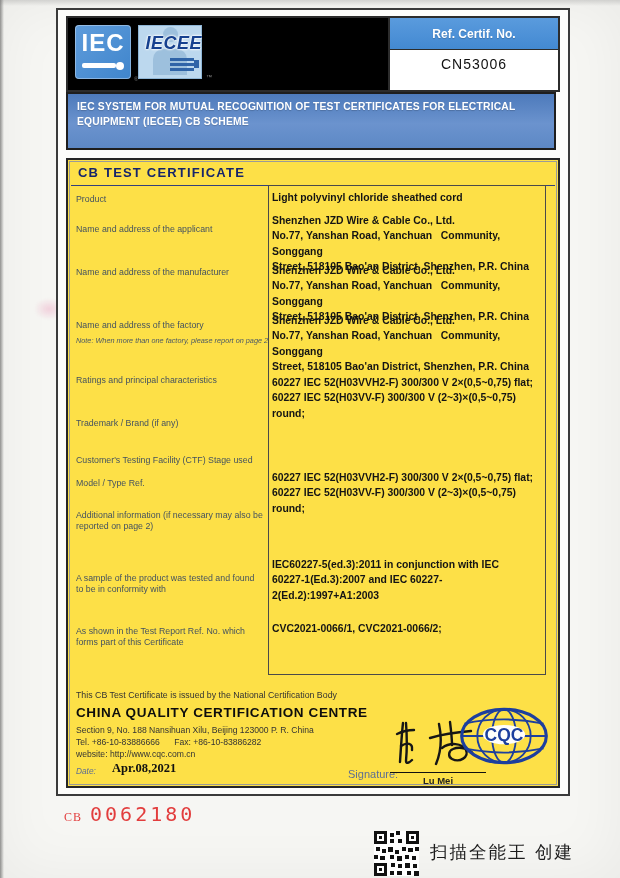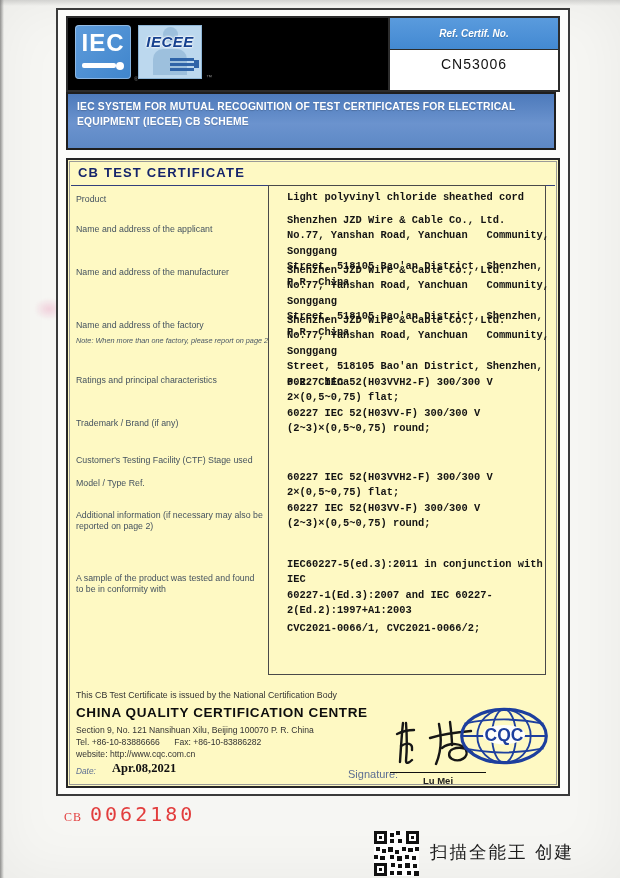--- a/index.html
+++ b/index.html
@@ -22,52 +22,52 @@
         background:linear-gradient(135deg,#5f9cdb,#3f85cc);box-shadow:inset 0 0 0 1px rgba(255,255,255,.35);}
   .iec-text{position:absolute;left:0;right:0;top:4px;text-align:center;color:#fff;font-weight:700;
         font-size:24px;letter-spacing:1px;}
   .iec-bar{position:absolute;left:7px;bottom:11px;width:34px;height:5px;background:#fff;border-radius:2px;}
   .iec-dot{position:absolute;right:7px;bottom:9px;width:8px;height:8px;background:#fff;border-radius:50%;}
   .iec-reg{position:absolute;left:66px;top:58px;font-size:6px;color:#777;}
   .iecee-logo{position:absolute;left:70px;top:7px;width:64px;height:54px;background:#bcd8ee;
         box-shadow:inset 0 0 0 1px #8fb6d6;overflow:hidden;}
   .sil-head{position:absolute;left:25px;top:2px;width:15px;height:15px;border-radius:50%;background:#9dc0dd;}
   .sil-body{position:absolute;left:15px;bottom:4px;width:34px;height:26px;border-radius:10px 10px 0 0;background:#9dc0dd;}
-  .iecee-text{position:absolute;left:0;right:0;top:8px;text-align:center;color:#16418f;font-weight:700;
-        font-style:italic;font-size:15px;letter-spacing:.5px;
+  .iecee-text{position:absolute;left:0;right:0;top:8px;text-align:right;color:#16418f;font-weight:700;
+        font-style:italic;font-size:18px;letter-spacing:.5px;
         text-shadow:0 0 2px #fff,0 0 2px #fff,0 0 3px #fff;}
   .stripe{position:absolute;height:3px;width:24px;background:#2f64a8;right:8px;}
   .s1{bottom:18px;} .s2{bottom:13px;} .s3{bottom:8px;}
   .stripe-cap{position:absolute;right:3px;bottom:11px;width:5px;height:8px;background:#2f64a8;}
   .iecee-tm{position:absolute;left:138px;top:56px;font-size:6px;color:#888;}
 
   
   .ref-box{position:absolute;right:8px;top:6px;width:168px;height:72px;border:2px solid #2c2c2c;background:#fff;}
   .ref-head{position:absolute;left:0;right:0;top:0;height:31px;background:linear-gradient(#5a9bdd,#4389d2);
-        color:#fff;font-weight:700;font-size:10px;display:flex;align-items:center;justify-content:center;
-        text-shadow:0 1px 1px rgba(0,0,0,.2);border-bottom:1px solid #2c2c2c;font-style:italic;}
+        color:#fff;font-weight:700;font-size:12px;display:flex;align-items:center;justify-content:center;
+        text-shadow:0 1px 1px rgba(0,0,0,.2);border-bottom:1px solid #2c2c2c;}
   .ref-val{position:absolute;left:0;right:0;top:38px;text-align:center;
         font-family:Liberation Sans, sans-serif;font-size:14px;letter-spacing:1px;color:#111;}
 
   
   .banner{position:absolute;left:8px;top:82px;width:490px;height:58px;border:2px solid #1e1e1e;box-sizing:border-box;
         background:linear-gradient(180deg,#4d7abb 0%,#6b93ce 55%,#5d88c5 100%);
         color:#fff;font-weight:700;font-size:10.3px;line-height:1.45;letter-spacing:.2px;
         padding:6px 9px;text-shadow:0 1px 1px rgba(0,0,0,.18);}
 
   
-  .main{position:absolute;left:8px;top:148px;width:490px;height:626px;border:2px solid #262626;background:#fef9c3;}
+  .main{position:absolute;left:8px;top:148px;width:490px;height:626px;border:2px solid #262626;background:#fde047;}
   .main::after{content:"";position:absolute;inset:1px;border:1px solid #9b9b98;pointer-events:none;}
   .cb-title{position:absolute;left:10px;top:5px;font-size:13px;font-weight:700;letter-spacing:1.2px;color:#16256b;}
   .title-rule{position:absolute;left:3px;right:3px;top:25px;border-top:1.5px solid #33407c;}
   .value-box{position:absolute;left:200px;top:25px;width:276px;height:488px;border:1px solid #4a4a4a;}
 
   .lb{position:absolute;left:8px;width:198px;font-size:8.8px;color:#44525f;white-space:pre-wrap;line-height:11px;}
   .nt{position:absolute;left:8px;width:198px;font-size:7.3px;font-style:italic;color:#4a5866;}
-  .val{position:absolute;left:219px;width:268px;font-family:Liberation Mono, monospace;font-weight:700;
+  .val{position:absolute;left:204px;width:268px;font-family:Liberation Sans, sans-serif;font-weight:700;
        font-size:10.4px;line-height:15.4px;color:#141414;white-space:pre-wrap;}
   .l0{top:34px}.l1{top:64px}.l2{top:107px}.l3{top:160px}.n3{top:176px}.l4{top:215px}.l5{top:258px}
   .l6{top:295px}.l7{top:318px}.l8{top:350px}.l9{top:413px}.l10{top:466px}
   .v0{top:30px}.v1{top:53px}.v2{top:103px}.v3{top:153px}.v4{top:215px}.v7{top:310px}.v8{top:348px}
   .v9{top:397px}.v10{top:461px}
 
   .issued{position:absolute;left:8px;top:530px;font-size:8.8px;color:#333;}
   .centre-name{position:absolute;left:8px;top:545px;font-size:13.5px;font-weight:700;letter-spacing:.6px;color:#0d0d0d;}
   .centre-addr{position:absolute;left:8px;top:565px;font-size:8.6px;color:#333;}
   .centre-tel{position:absolute;left:8px;top:577px;font-size:8.6px;color:#333;white-space:pre-wrap;}
@@ -138,20 +138,22 @@
       <div class="lb l3">Name and address of the factory</div>
       <div class="nt n3">Note: When more than one factory, please report on page 2</div>
       <div class="lb l4">Ratings and principal characteristics</div>
       <div class="lb l6">Customer's Testing Facility (CTF) Stage used</div>
       <div class="lb l5">Trademark / Brand (if any)</div>
       <div class="lb l7">Model / Type Ref.</div>
       <div class="lb l8">Additional information (if necessary may also be
 reported on page 2)</div>
       <div class="lb l9">A sample of the product was tested and found
 to be in conformity with</div>
+      <div class="lb l10">As shown in the Test Report Ref. No. which
+forms part of this Certificate</div>
 
       <div class="val v0">Light polyvinyl chloride sheathed cord</div>
       <div class="val v1">Shenzhen JZD Wire &amp; Cable Co., Ltd.
 No.77, Yanshan Road, Yanchuan   Community, Songgang
 Street, 518105 Bao'an District, Shenzhen, P.R. China</div>
       <div class="val v2">Shenzhen JZD Wire &amp; Cable Co., Ltd.
 No.77, Yanshan Road, Yanchuan   Community, Songgang
 Street, 518105 Bao'an District, Shenzhen, P.R. China</div>
       <div class="val v3">Shenzhen JZD Wire &amp; Cable Co., Ltd.
 No.77, Yanshan Road, Yanchuan   Community, Songgang
@@ -159,21 +161,21 @@
       <div class="val v4">60227 IEC 52(H03VVH2-F) 300/300 V 2×(0,5~0,75) flat;
 60227 IEC 52(H03VV-F) 300/300 V (2~3)×(0,5~0,75) round;</div>
       <div class="val v7">60227 IEC 52(H03VVH2-F) 300/300 V 2×(0,5~0,75) flat;
 60227 IEC 52(H03VV-F) 300/300 V (2~3)×(0,5~0,75) round;</div>
       <div class="val v9">IEC60227-5(ed.3):2011 in conjunction with IEC
 60227-1(Ed.3):2007 and IEC 60227-2(Ed.2):1997+A1:2003</div>
       <div class="val v10">CVC2021-0066/1, CVC2021-0066/2;</div>
 
       <div class="issued">This CB Test Certificate is issued by the National Certification Body</div>
       <div class="centre-name">CHINA QUALITY CERTIFICATION CENTRE</div>
-      <div class="centre-addr">Section 9, No. 121 Nansihuan Xilu, Beijing 100070 P. R. China</div>
+      <div class="centre-addr">Section 9, No. 188 Nansihuan Xilu, Beijing 123000 P. R. China</div>
       <div class="centre-tel">Tel. +86-10-83886666      Fax: +86-10-83886282</div>
       <div class="centre-web">website: http://www.cqc.com.cn</div>
 
       <div class="date-label">Date:</div>
       <div class="date-value">Apr.08,2021</div>
 
       <div class="sig-label">Signature:</div>
       <div class="sig-script">
         <svg width="100" height="54" viewBox="0 0 100 54">
           <g fill="none" stroke="#161616" stroke-width="2.4" stroke-linecap="round">

